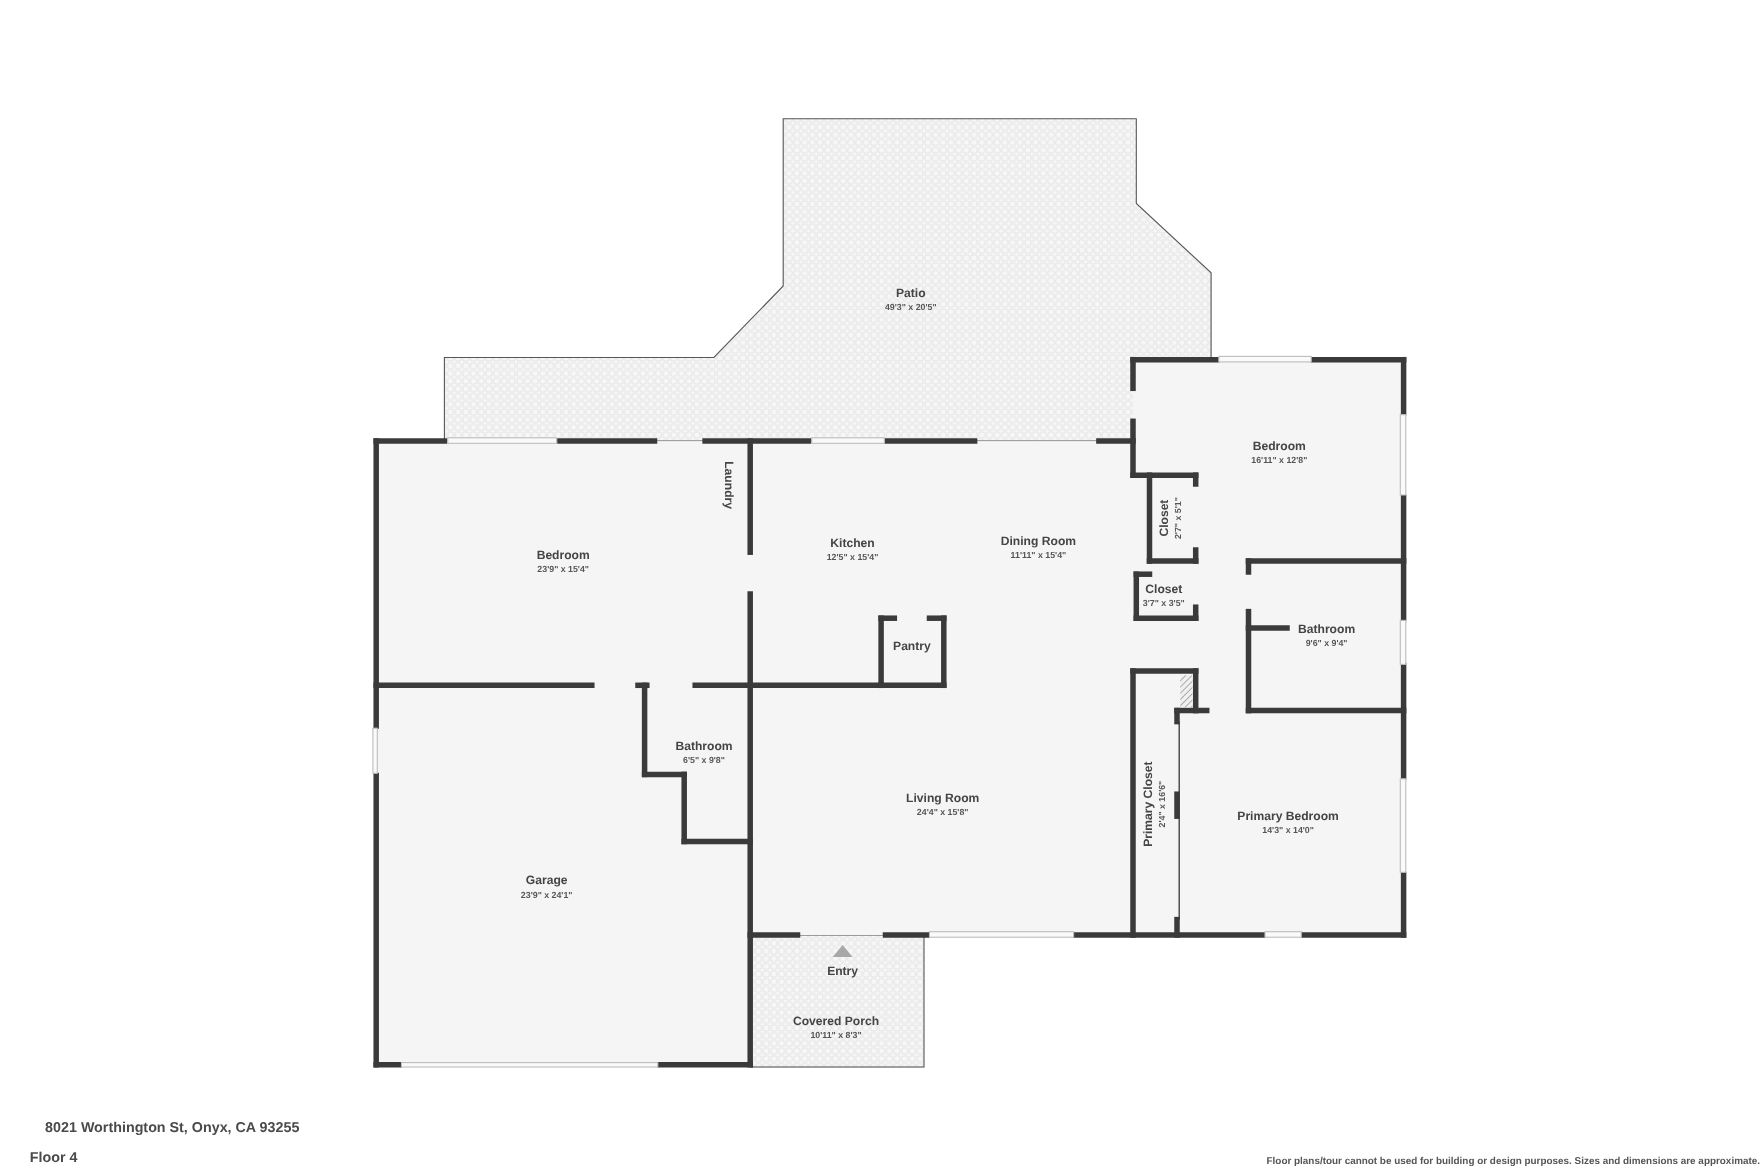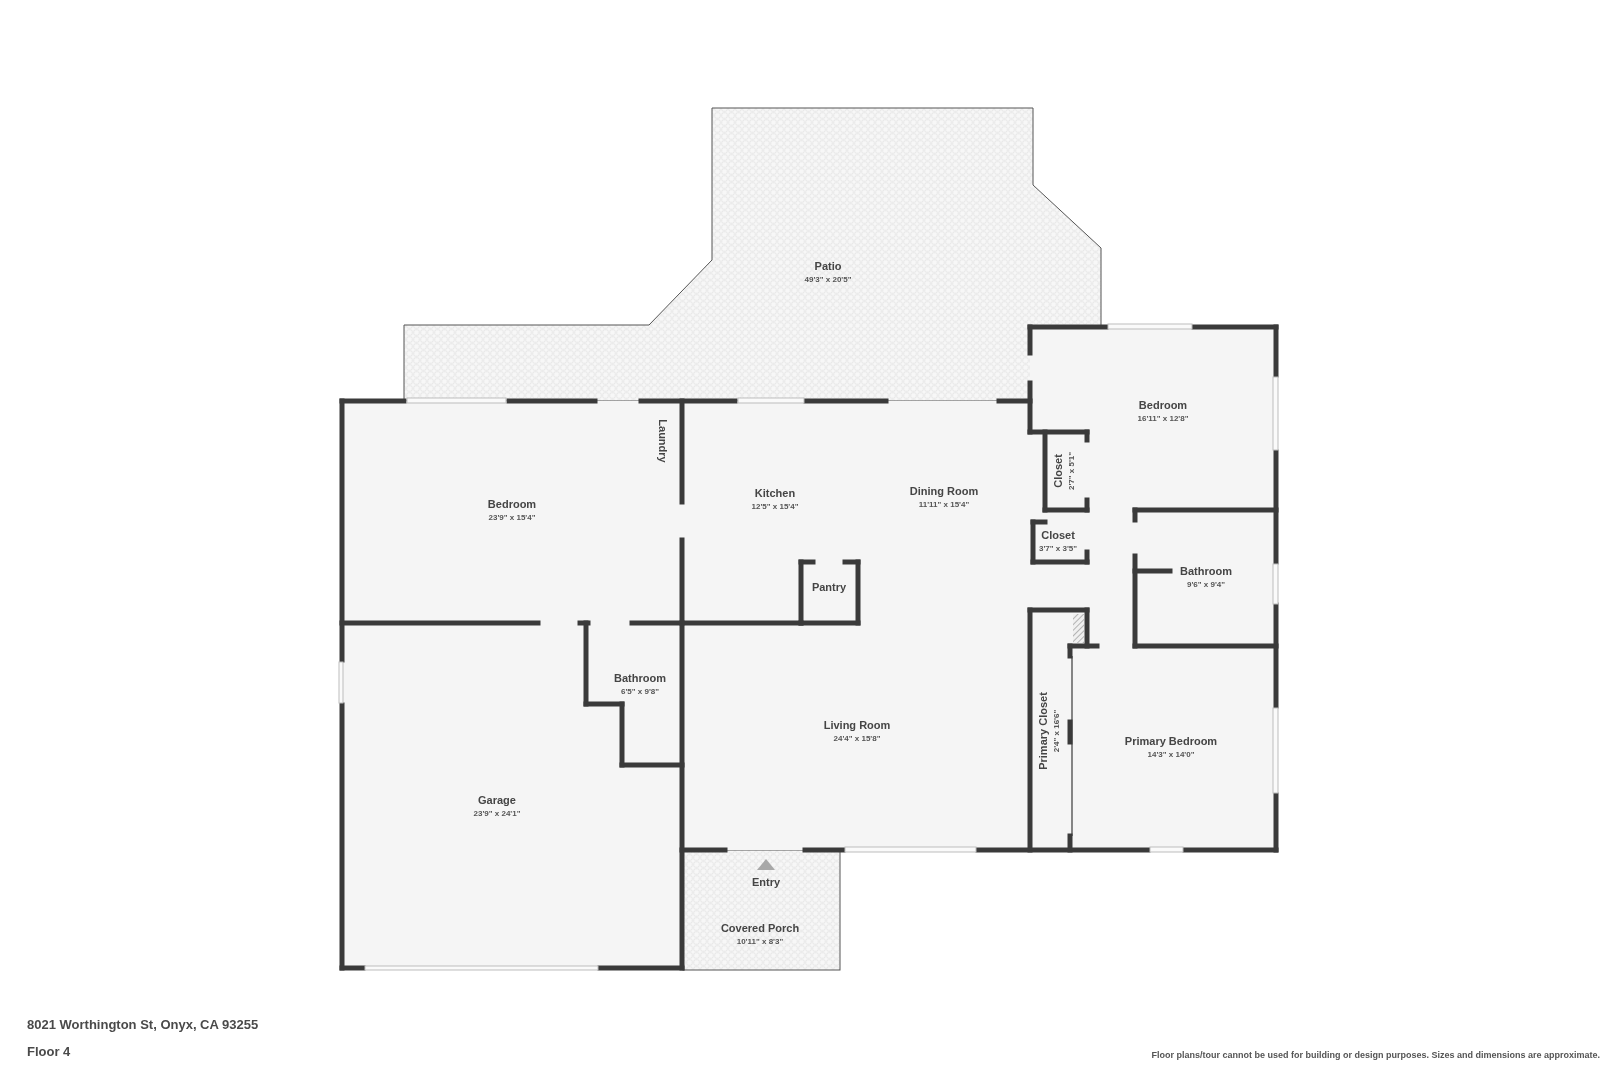--- a/index.html
+++ b/index.html
@@ -4,21 +4,21 @@
 <style>
   html, body { margin:0; padding:0; background:#ffffff; }
   body { width:1600px; height:1067px; position:relative; overflow:hidden; font-family:"DejaVu Sans", sans-serif; color:#3d3d3d; }
   #plan { position:absolute; left:0; top:0; width:1600px; height:1067px; }
   .room-fill { fill:#f5f5f5; }
   .wall { stroke:#3a3a3a; stroke-width:5; stroke-linecap:square; fill:none; }
   .thin { stroke:#3a3a3a; stroke-width:1.2; fill:none; }
   .window { stroke:#bdbdbd; stroke-width:1; fill:#fafafa; }
   .rname { font-family:"Liberation Sans", sans-serif; font-size:11px; font-weight:bold; fill:#454545; text-anchor:middle; }
   .rdim { font-family:"Liberation Sans", sans-serif; font-size:8px; font-weight:bold; fill:#555555; text-anchor:middle; }
-  .footer-address { position:absolute; left:27px; top:1017px; font-family:"Liberation Sans", sans-serif; font-size:13px; font-weight:bold; color:#4a4a4a;text-align:right; }
+  .footer-address { position:absolute; left:41px; top:1017px; font-family:"Liberation Sans", sans-serif; font-size:13px; font-weight:bold; color:#4a4a4a;text-align:right; }
   .footer-floor { position:absolute; left:27px; top:1044px; font-family:"Liberation Sans", sans-serif; font-size:13px; font-weight:bold; color:#4a4a4a; }
   .footer-disclaimer { position:absolute; left:0; width:1600px; top:1050px; text-align:right; font-family:"Liberation Sans", sans-serif; font-size:9px; font-weight:bold; color:#555555; }
 </style>
 </head>
 <body>
 
 <svg id="plan" viewBox="0 0 1600 1067" xmlns="http://www.w3.org/2000/svg">
   <defs>
     <pattern id="tile" width="7" height="7" patternUnits="userSpaceOnUse">
       <rect width="7" height="7" fill="#f7f7f7"></rect>

